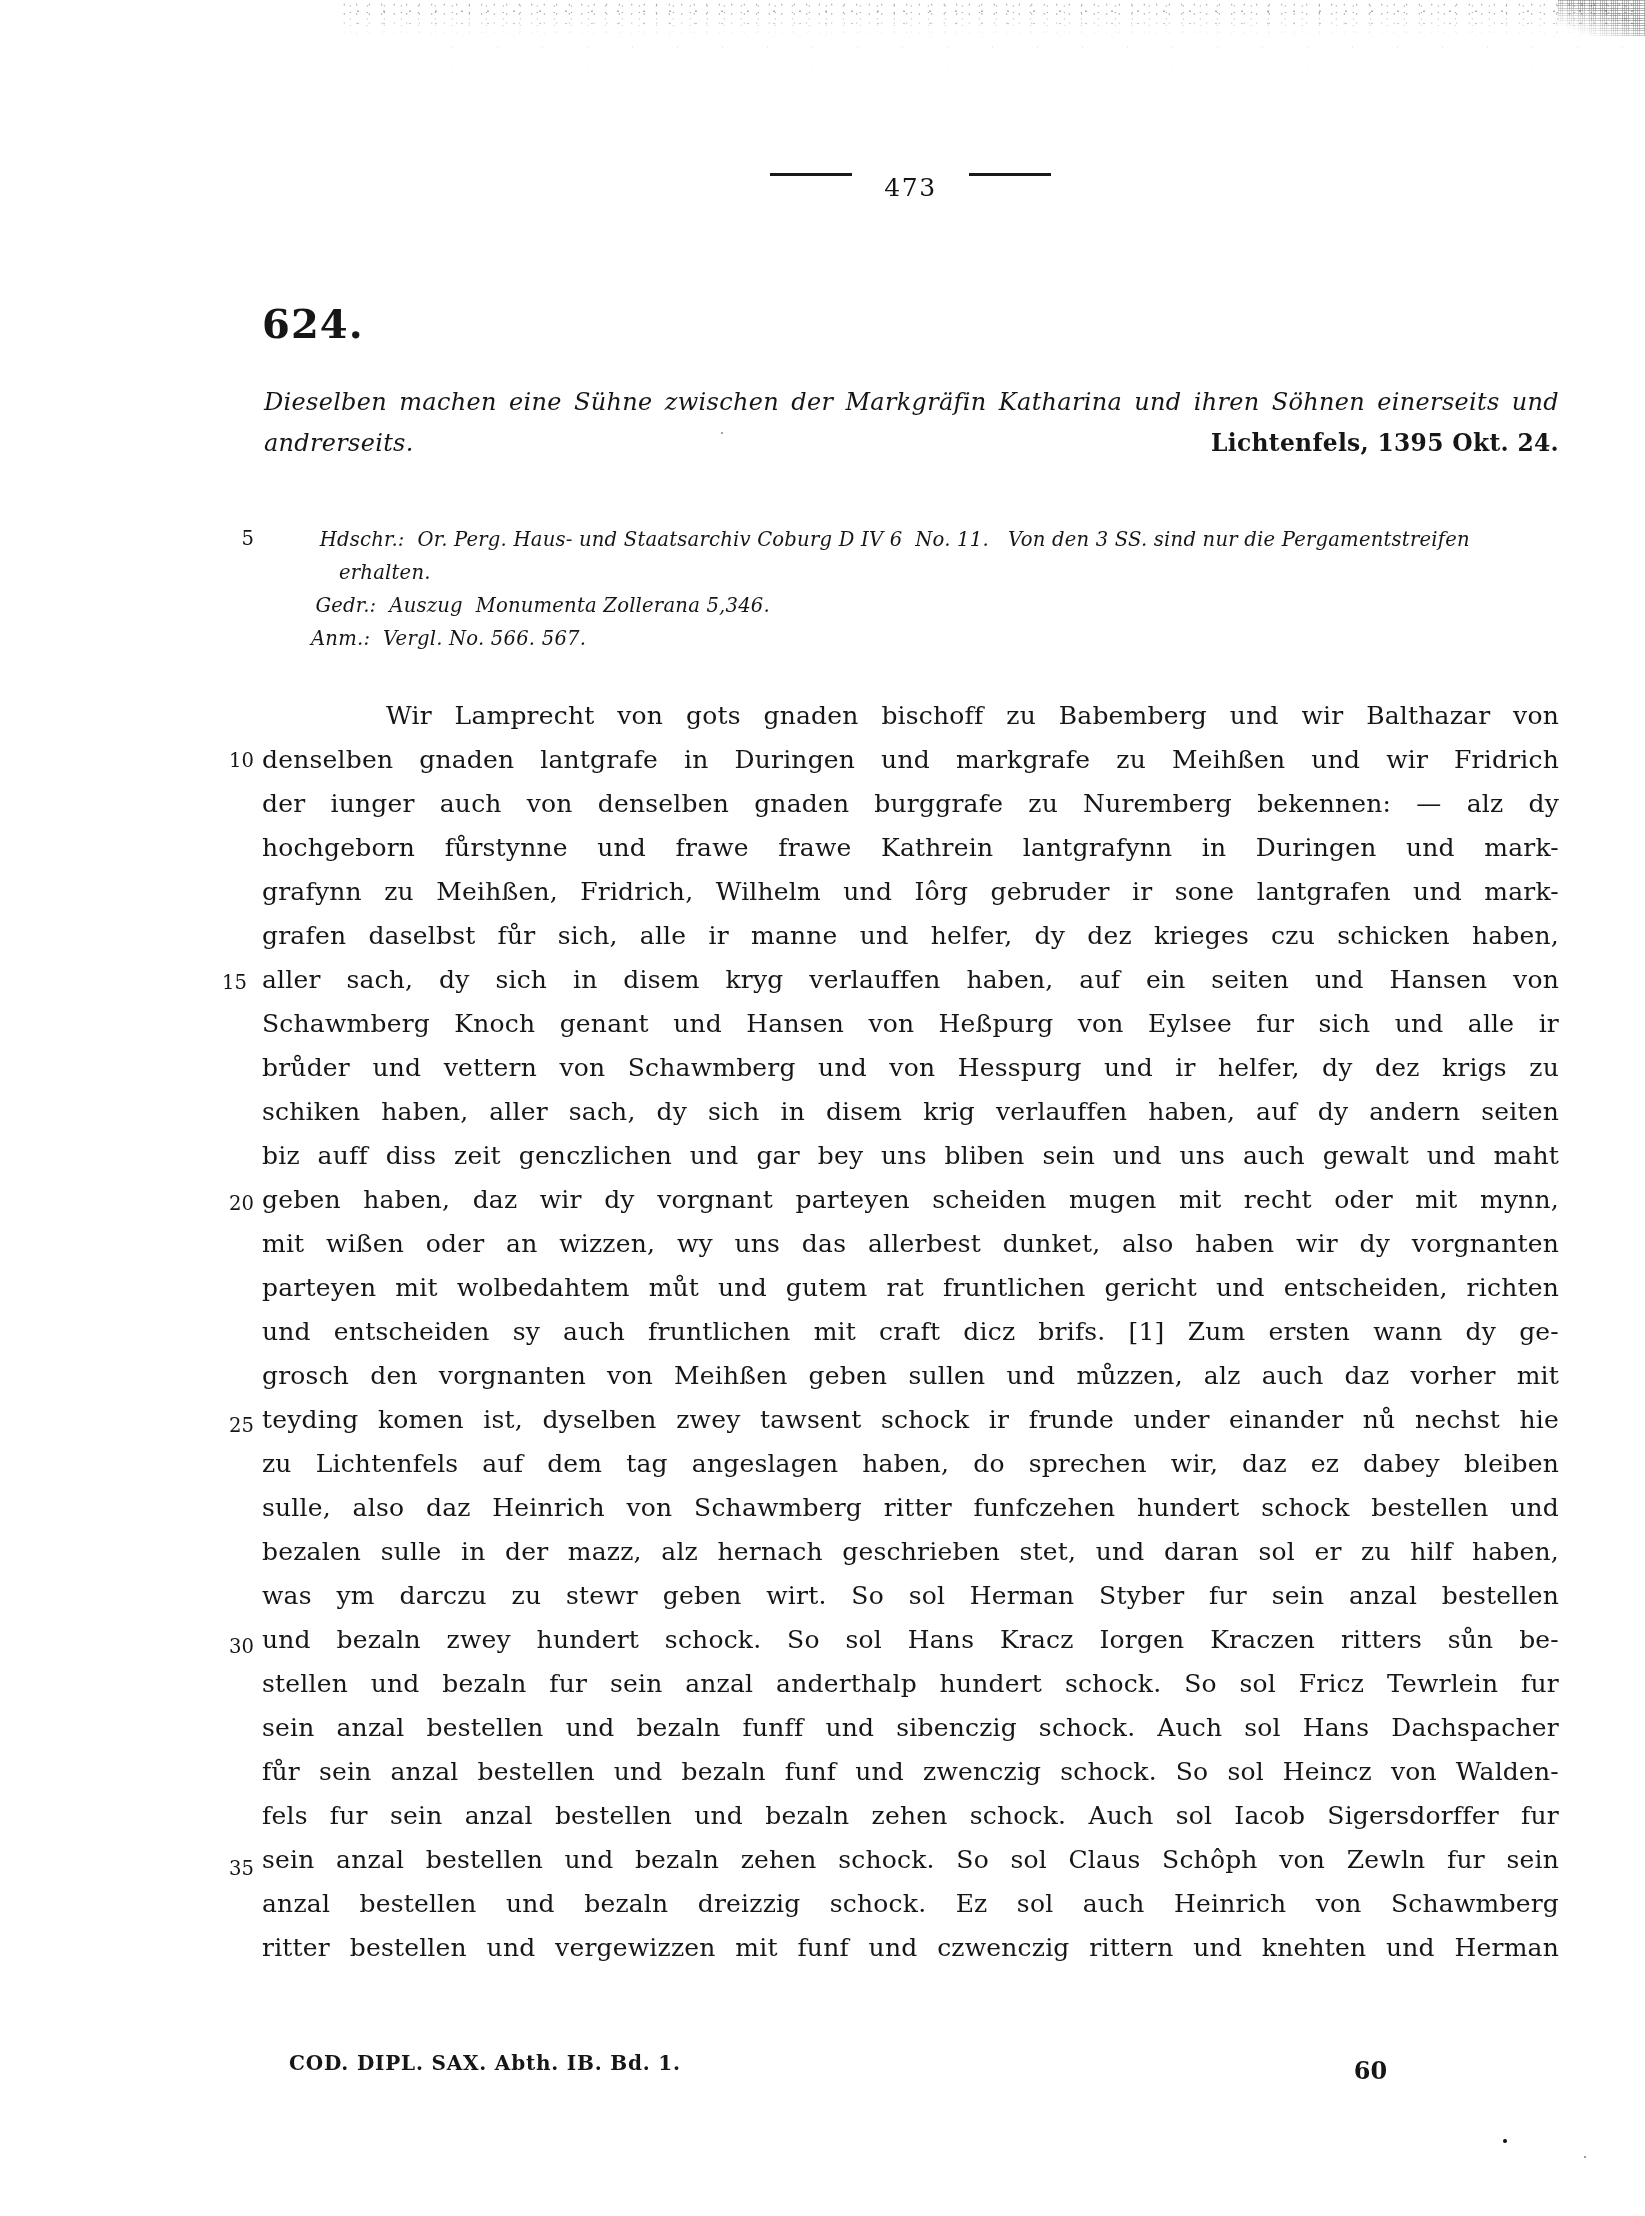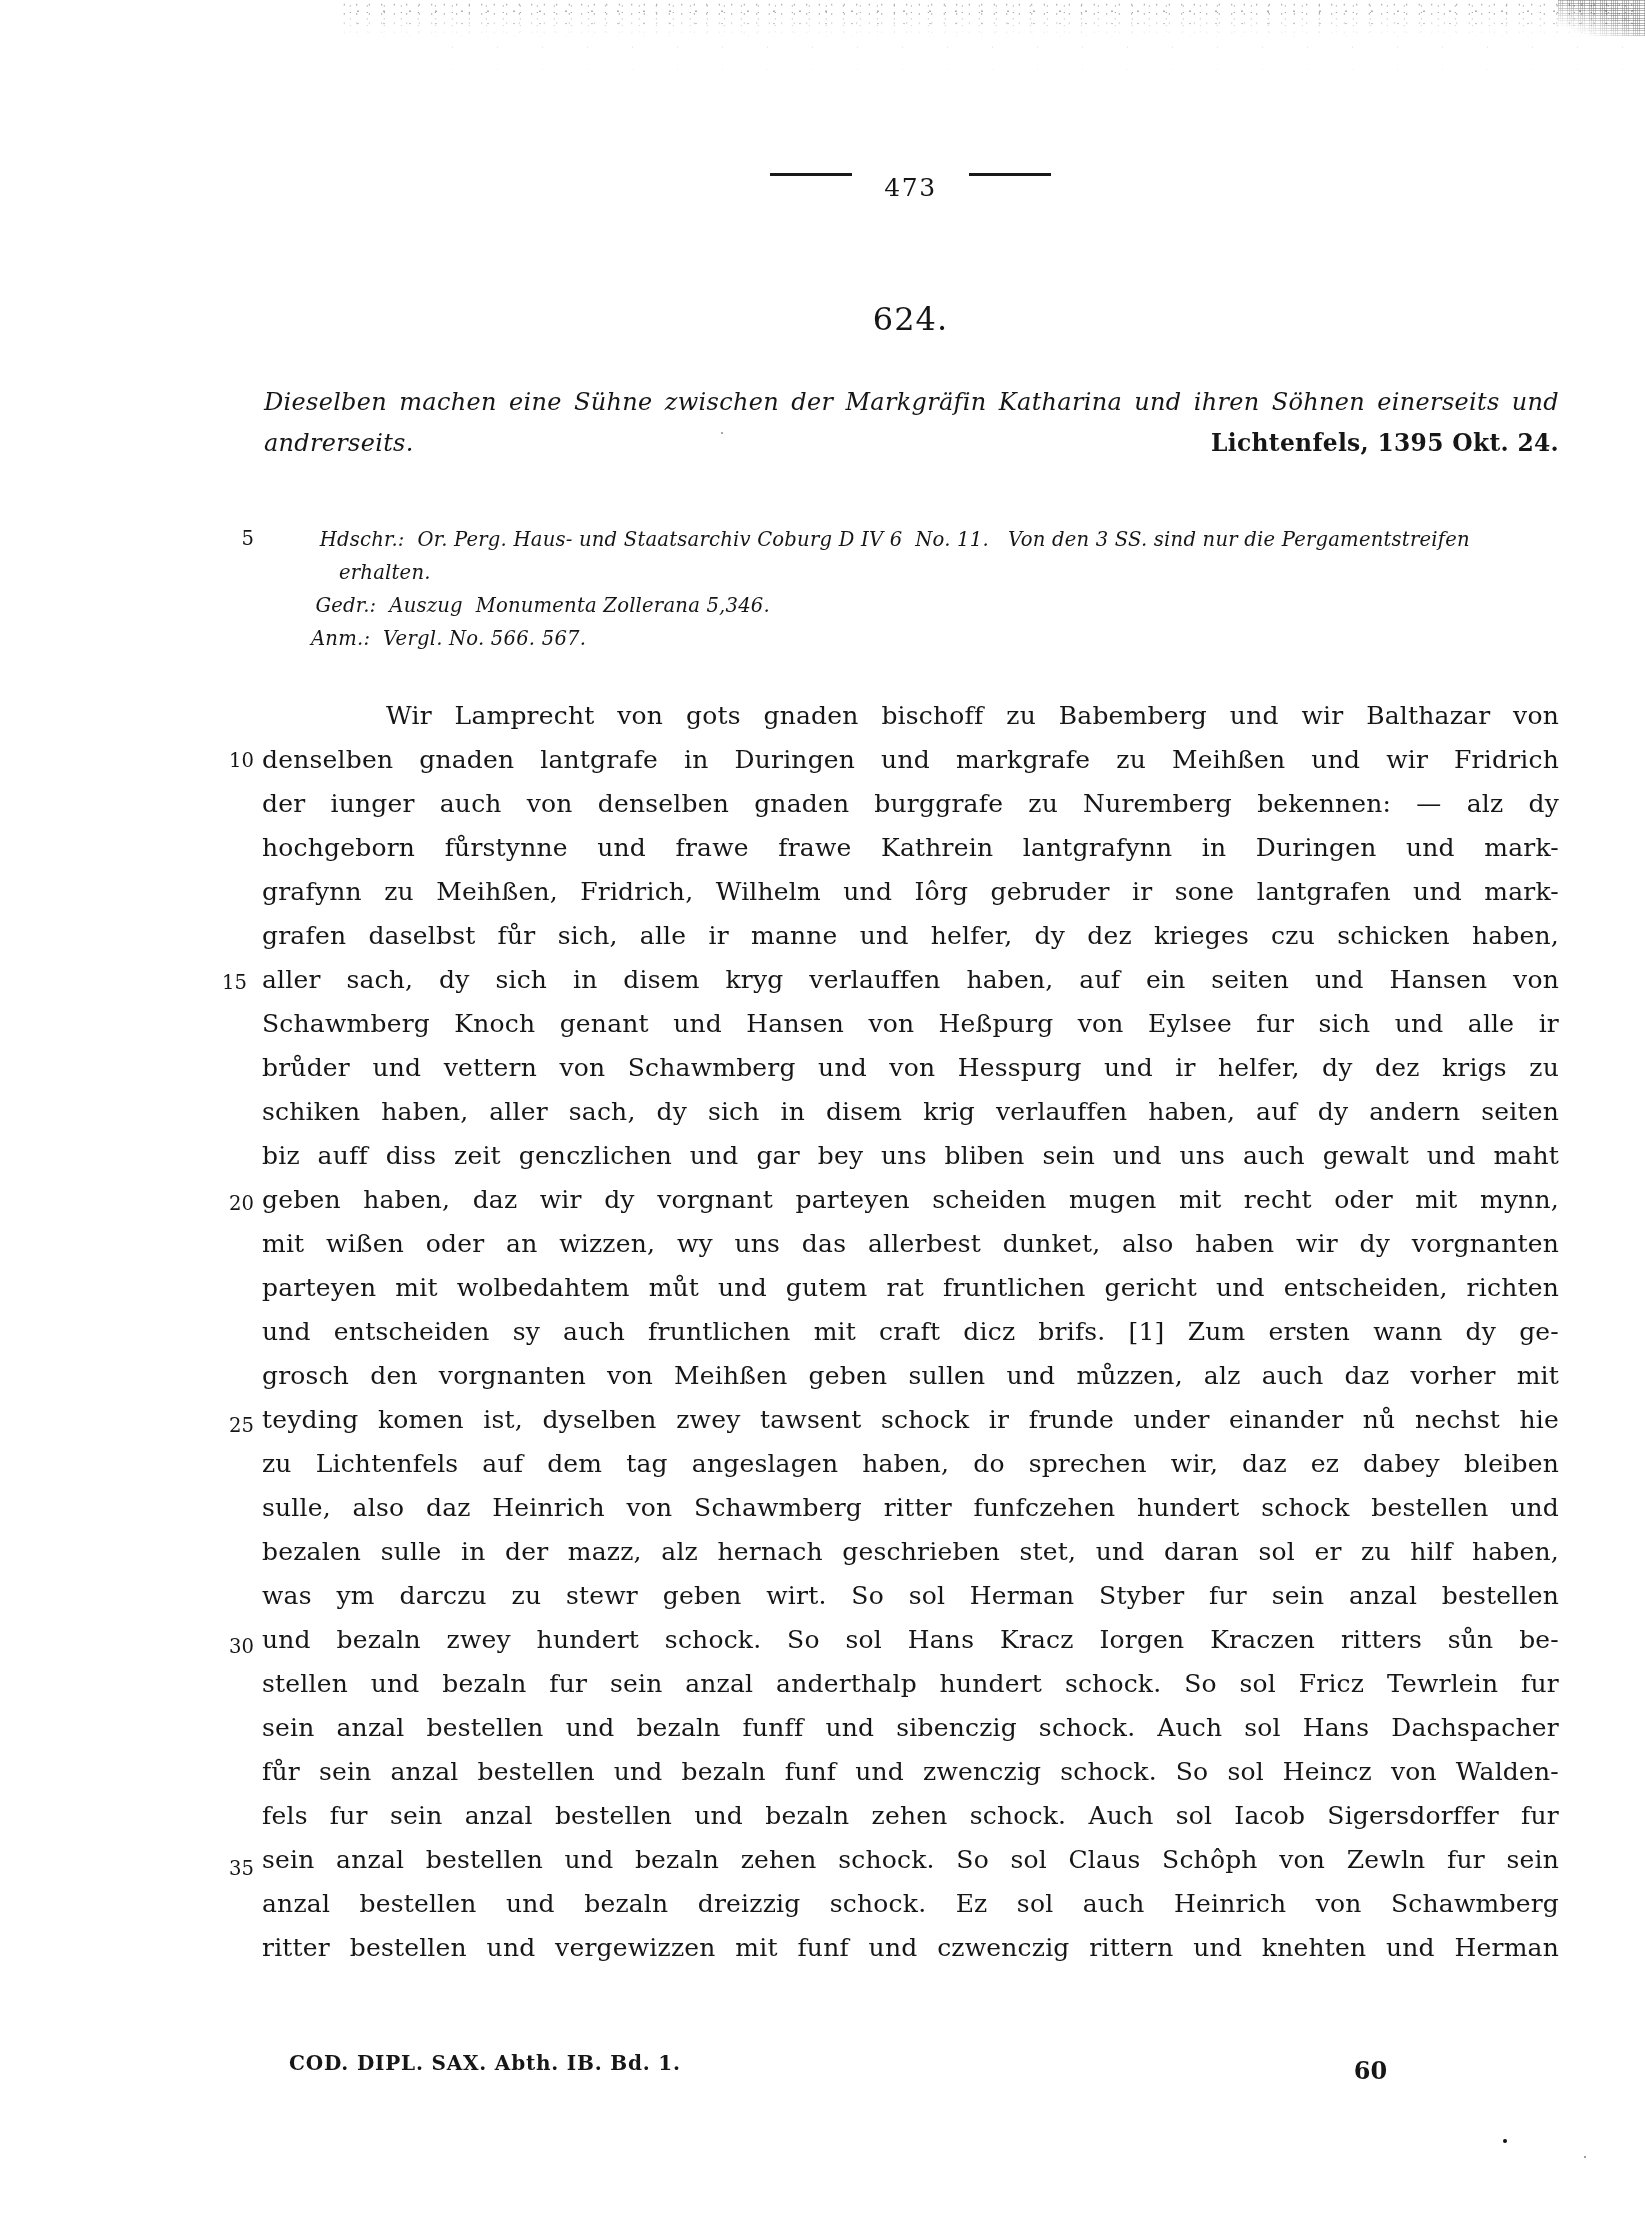--- a/index.html
+++ b/index.html
@@ -41,22 +41,22 @@
 
   
   .pagenum-row{
     left:262px;top:173px;width:1297px;height:33px;
     display:flex;justify-content:center;align-items:flex-start;gap:32px;
     font-size:25px;letter-spacing:1.6px;
   }
   .rule{width:82px;border-top:3.8px solid #191919;height:0;}
 
   .doc-heading{
-    left:262px;top:300px;width:1297px;text-align:center;
-    font-size:32px;font-weight:normal;letter-spacing:1.1px;
+    left:262px;top:300px;width:1297px;text-align:left;
+    font-size:40px;font-weight:bold;letter-spacing:1.1px;
   }
 
   
   .summary{left:264px;top:382px;width:1295px;font-style:italic;font-size:24px;line-height:41px;letter-spacing:0.3px;}
   .summary .just{text-align:justify;text-align-last:justify;}
   .summary-last{display:flex;justify-content:space-between;align-items:center;}
   .date{font-style:normal;font-weight:bold;font-size:23.4px;letter-spacing:0.3px;}
 
   
   .apparatus{left:311px;top:523px;width:1254px;font-style:italic;font-size:19.6px;line-height:33px;letter-spacing:0.2px;}

